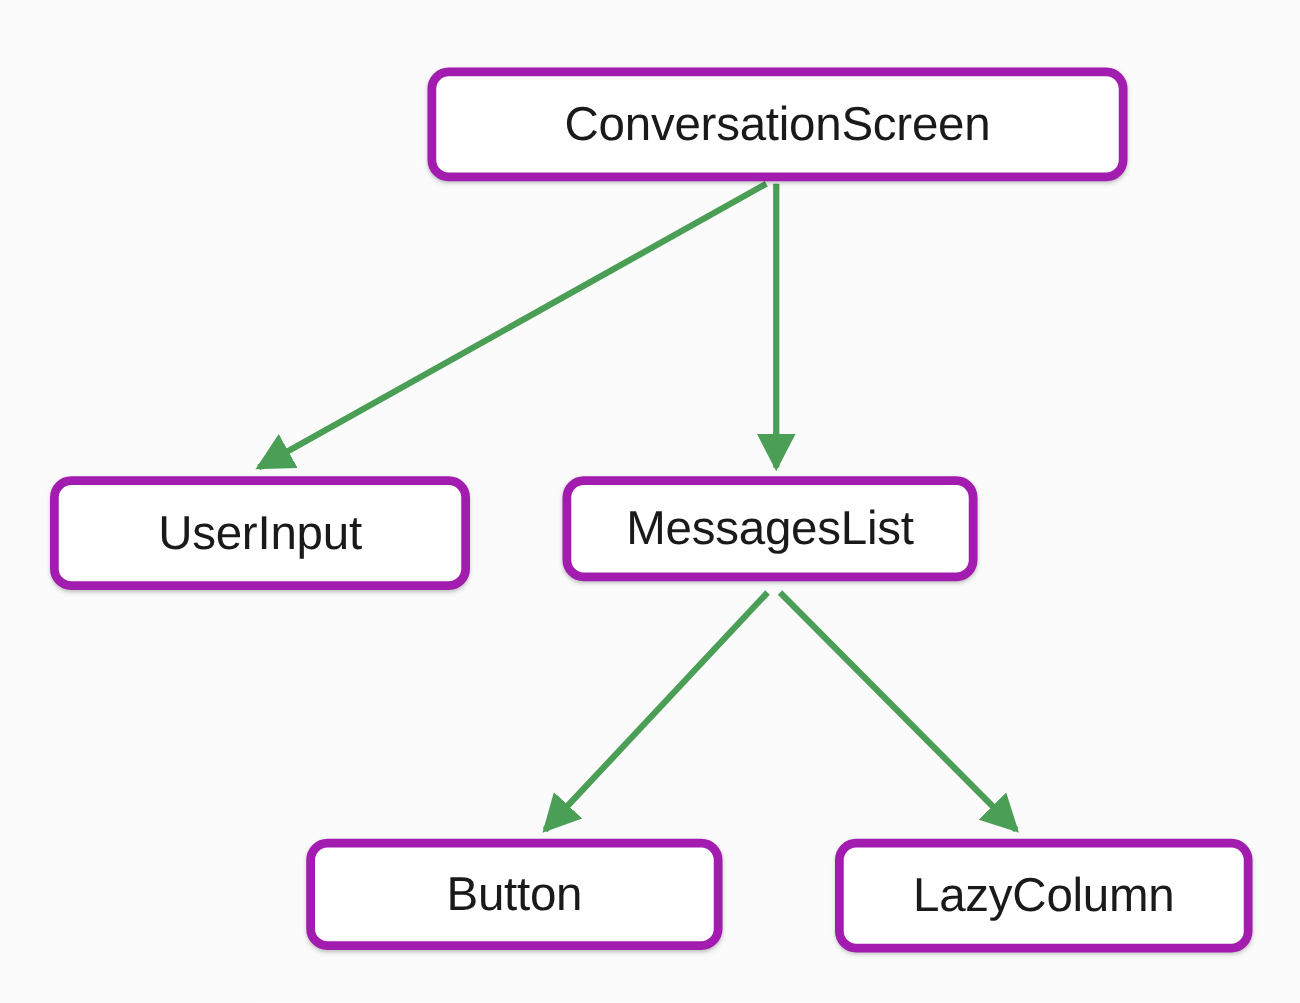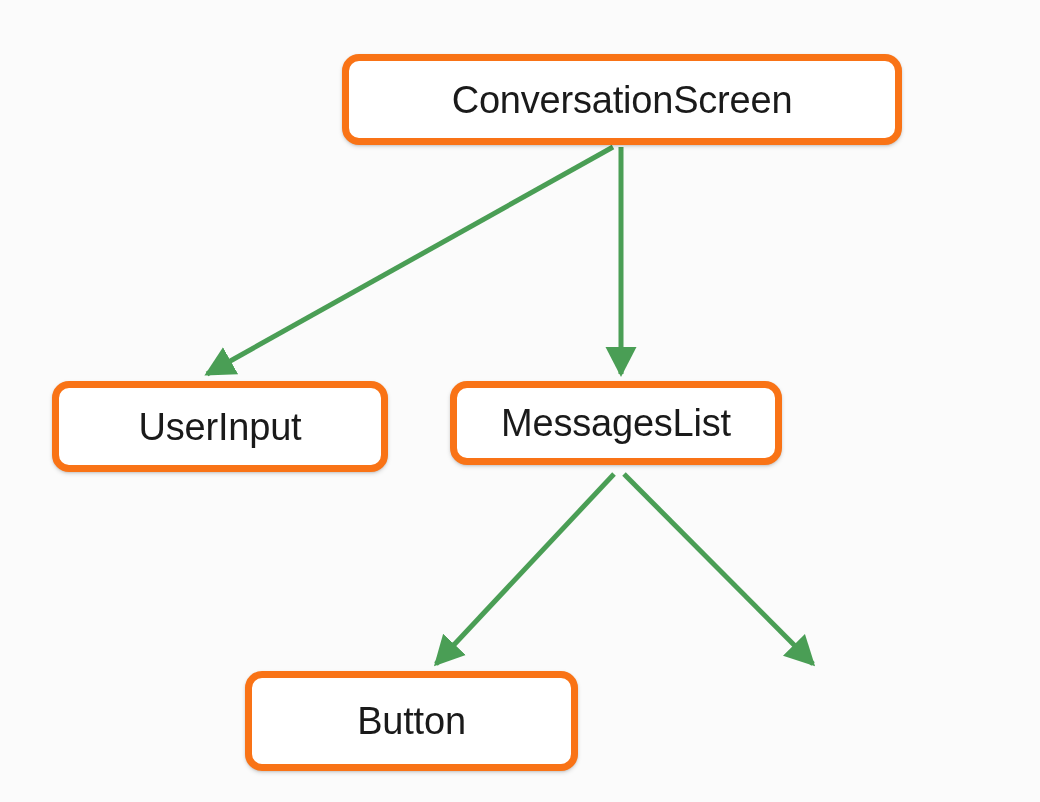--- a/index.html
+++ b/index.html
@@ -20,41 +20,41 @@
     left: 0;
     top: 0;
     width: 1040px;
     height: 802px;
     pointer-events: none;
   }
   .node {
     position: absolute;
     box-sizing: border-box;
     background: #ffffff;
-    border: 7px solid #f97316;
+    border: 7px solid #a21caf;
     border-radius: 17px;
     display: flex;
     align-items: center;
     justify-content: center;
     box-shadow: 0 2px 4px rgba(0,0,0,0.13), 0 1px 2px rgba(0,0,0,0.10);
     z-index: 2;
   }
   .node-label {
     font-size: 38px;
     line-height: 1;
     color: #1a1a1a;
     letter-spacing: -0.2px;
     white-space: nowrap;
     user-select: none;
   }
   
   #node-conversationscreen { left: 342px; top: 54px;  width: 560px; height: 91px; }
-  #node-userinput          { left: 52px;  top: 381px; width: 336px; height: 91px; }
+  #node-userinput          { left: 40px;  top: 381px; width: 336px; height: 91px; }
   #node-messageslist       { left: 450px; top: 381px; width: 332px; height: 84px; }
-  #node-button             { left: 245px; top: 671px; width: 333px; height: 100px; }
+  #node-button             { left: 245px; top: 671px; width: 333px; height: 89px; }
   #node-lazycolumn         { left: 668px; top: 671px; width: 334px; height: 91px; }
 </style>
 </head>
 <body>
 
 <div id="canvas">
 
   <svg id="edge-layer" viewBox="0 0 1040 802">
     <defs>
       <marker id="arrowhead" markerWidth="7" markerHeight="7" refX="5.4" refY="3.5" orient="auto" markerUnits="strokeWidth">
@@ -80,14 +80,17 @@
   </div>
 
   <div class="node" id="node-messageslist">
     <span class="node-label">MessagesList</span>
   </div>
 
   <div class="node" id="node-button">
     <span class="node-label">Button</span>
   </div>
 
+  <div class="node" id="node-lazycolumn">
+    <span class="node-label">LazyColumn</span>
+  </div>
 
 </div>
 
 </body></html>

